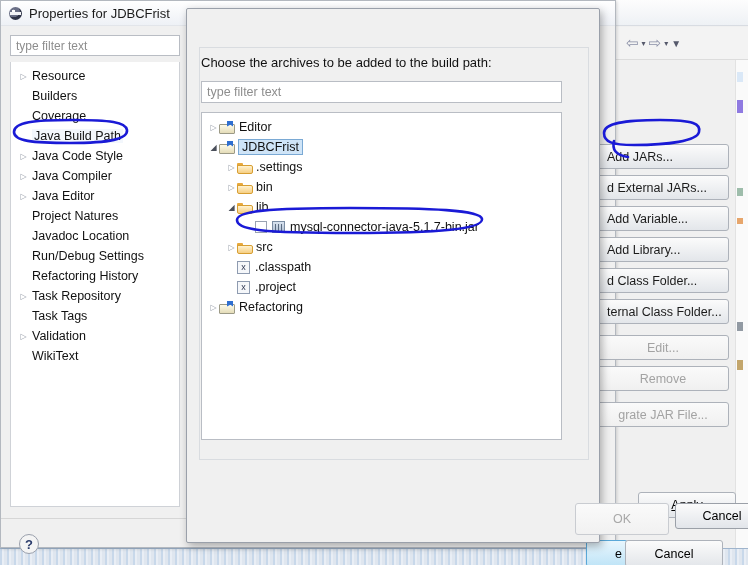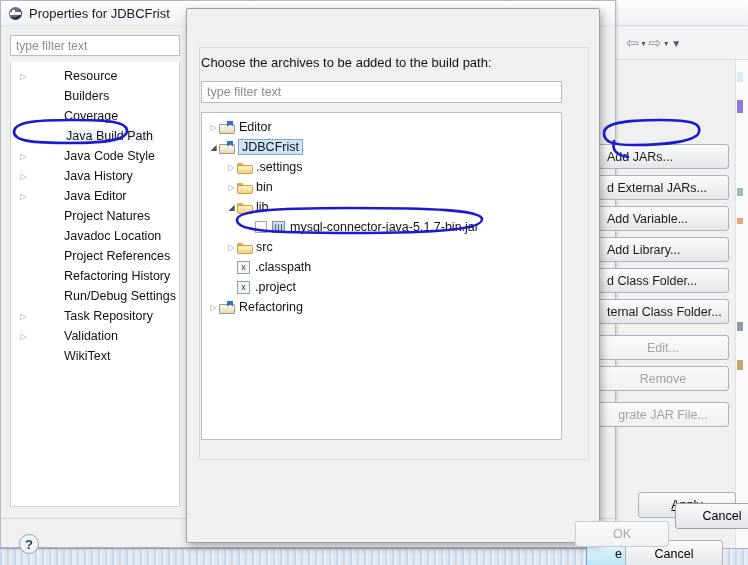--- a/index.html
+++ b/index.html
@@ -82,21 +82,21 @@
     background:#fff; border:1px solid #cfd2d7; border-top:none;
     padding-top:4px;
   }
   .ptree-item {
     height:20px; display:flex; align-items:center; gap:4px;
     padding-left:8px; font-size:12.5px; color:#111;
   }
   .ptree-item .twisty {
     width:9px; font-size:8px; color:#9aa0ab; text-align:center; flex:0 0 9px;
   }
-  .ptree-item .plabel { white-space:nowrap;margin-left:32px; }
+  .ptree-item .plabel { white-space:nowrap; }
 
   #help-icon {
     position:absolute; left:18px; top:508px; width:20px; height:20px;
     border:1px solid #9aa0ac; border-radius:50%; color:#2a3b6b;
     font-size:13px; font-weight:bold; display:flex; align-items:center;
     justify-content:center; background:#f4f4f4;
   }
   #props-sep {
     position:absolute; left:0; top:492px; width:616px; height:1px; background:#d6d6d6;
   }
@@ -230,21 +230,21 @@
   }
   .checkbox {
     width:12px; height:12px; flex:0 0 12px; margin-right:5px;
     border:1px solid #9aa3b2; background:#fff;
   }
   .jsel {
     background:#cfe4f7; border:1px solid #7aa9d4; padding:0 3px; margin-left:-1px;
   }
 
   #jar-ok {
-    position:absolute; left:388px; top:512px; width:94px; height:26px;
+    position:absolute; left:388px; top:494px; width:94px; height:32px;
     border:1px solid #c9ccd1; border-radius:3px;
     background:linear-gradient(#fafafa,#f1f1f1);
     color:#a8a8a8; font-size:12.5px;
     display:flex; align-items:center; justify-content:center;
   }
   #jar-cancel {
     position:absolute; left:488px; top:494px; width:94px; height:26px;
     border:1px solid #9ba0a8; border-radius:3px;
     background:linear-gradient(#fbfbfb,#e2e5ea);
     font-size:12.5px;
@@ -314,49 +314,49 @@
         <div class="ptree-item">
           <span class="twisty"></span>
           <span class="plabel" style="background: rgb(243, 247, 252); padding: 0px 2px;">Java Build Path</span>
         </div>
         <div class="ptree-item">
           <span class="twisty">▷</span>
           <span class="plabel">Java Code Style</span>
         </div>
         <div class="ptree-item">
           <span class="twisty">▷</span>
-          <span class="plabel">Java History</span>
+          <span class="plabel">Java Compiler</span>
         </div>
         <div class="ptree-item">
           <span class="twisty">▷</span>
           <span class="plabel">Java Editor</span>
         </div>
         <div class="ptree-item">
           <span class="twisty"></span>
           <span class="plabel">Project Natures</span>
         </div>
         <div class="ptree-item">
           <span class="twisty"></span>
           <span class="plabel">Javadoc Location</span>
         </div>
         <div class="ptree-item">
           <span class="twisty"></span>
-          <span class="plabel">Project References</span>
+          <span class="plabel">Run/Debug Settings</span>
         </div>
         <div class="ptree-item">
           <span class="twisty"></span>
           <span class="plabel">Refactoring History</span>
         </div>
         <div class="ptree-item">
-          <span class="twisty"></span>
-          <span class="plabel">Run/Debug Settings</span>
-        </div>
-        <div class="ptree-item">
           <span class="twisty">▷</span>
           <span class="plabel">Task Repository</span>
+        </div>
+        <div class="ptree-item">
+          <span class="twisty"></span>
+          <span class="plabel">Task Tags</span>
         </div>
         <div class="ptree-item">
           <span class="twisty">▷</span>
           <span class="plabel">Validation</span>
         </div>
         <div class="ptree-item">
           <span class="twisty"></span>
           <span class="plabel">WikiText</span>
         </div>
       </div>

